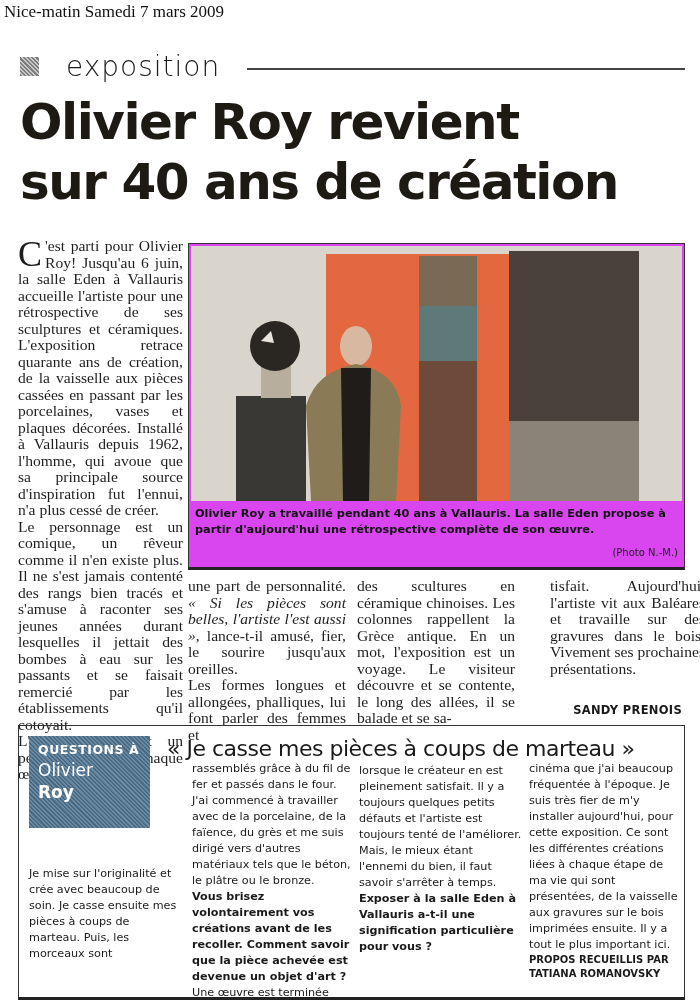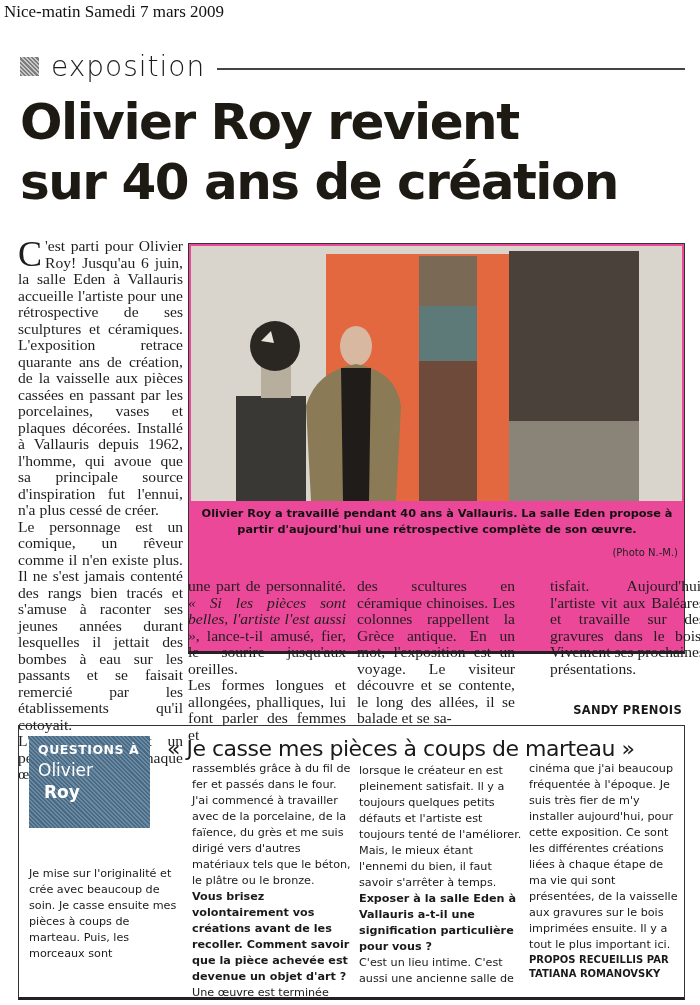--- a/index.html
+++ b/index.html
@@ -1,49 +1,49 @@
 <!DOCTYPE html>
 <html><head>
   <meta charset="utf-8">
   <style>
     * { box-sizing: border-box; margin: 0; padding: 0; }
     html, body { width: 700px; height: 1005px; background: #ffffff; overflow: hidden; }
     body { position: relative; color: #1a1a1a; font-family: "DejaVu Serif", serif; }
 
     .source-line { position: absolute; left: 4px; top: 2px; font-family: "Liberation Serif", serif; font-size: 17px; color: #111; text-align: center; }
 
-    .rubric { position: absolute; left: 20px; top: 48px; width: 665px; height: 36px; display: flex; align-items: center; }
+    .rubric { position: absolute; left: 20px; top: 48px; width: 665px; height: 36px; display: flex; align-items: center; gap: 15px; }
     .rubric-square { width: 19px; height: 19px; background: repeating-linear-gradient(45deg, #7d7d7d 0 1.5px, #c8c8c8 1.5px 3px); margin-right: 12px; }
     .rubric-label { font-family: "DejaVu Sans", sans-serif; font-size: 28px; letter-spacing: 1px; color: #1c1c1c; font-weight: 300; }
     .rubric-rule { flex: 1; height: 2px; background: #444; margin-left: 12px; margin-top: 6px; }
 
     .headline { position: absolute; left: 20px; top: 92px; width: 670px; font-family: "DejaVu Sans", sans-serif; font-weight: bold; font-size: 50px; line-height: 60px; letter-spacing: -1.5px; color: #1d1a14; }
 
     .col { position: absolute; font-family: "Liberation Serif", serif; font-size: 15.6px; line-height: 16.5px; color: #1e1e1e; text-align: justify; }
     .col p { margin: 0; }
     .col-1 { left: 18px; top: 238px; width: 165px; }
     .col-2 { left: 188px; top: 578px; width: 158px; }
     .col-3 { left: 357px; top: 578px; width: 158px; }
     .col-4 { left: 528px; top: 578px; width: 155px; margin-left: 22px; }
     .dropcap { float: left; font-size: 36px; line-height: 28px; margin: 2px 3px 0 0; font-family: "Liberation Serif", serif; }
     .italic { font-style: italic; }
 
     .byline { position: absolute; right: 18px; top: 703px; font-family: "DejaVu Sans", sans-serif; font-weight: bold; font-size: 11.5px; letter-spacing: 0.3px; }
 
-    .photo-frame { position: absolute; left: 188px; top: 243px; width: 497px; height: 411px; border: 1.5px solid #333; border-bottom: 3px solid #222; background: #ec4899; text-align: center; }
+    .photo-frame { position: absolute; left: 188px; top: 243px; width: 497px; height: 327px; border: 1.5px solid #333; border-bottom: 3px solid #222; background: #d946ef; }
     .photo { position: absolute; left: 2px; top: 2px; width: 491px; height: 255px; overflow: hidden; background: #d8d4cc; }
     .photo svg { width: 100%; height: 100%; display: block; }
     .caption { position: absolute; left: 6px; top: 262px; width: 484px; font-family: "DejaVu Sans", sans-serif; font-weight: bold; font-size: 11.3px; line-height: 16px; color: #111; }
     .credit { position: absolute; right: 6px; top: 303px; font-family: "DejaVu Sans", sans-serif; font-size: 10px; color: #222; }
 
     .qa-box { position: absolute; left: 18px; top: 725px; width: 667px; height: 275px; border: 1.5px solid #333; border-bottom: 3px solid #222; }
     .qa-tag { position: absolute; left: 10px; top: 10px; width: 121px; height: 92px; background: repeating-linear-gradient(45deg, #4a6a83 0 1.5px, #6a8aa3 1.5px 3px); color: #fff; padding: 6px 9px; }
     .qa-tag-label { font-family: "DejaVu Sans", sans-serif; font-weight: bold; font-size: 12.5px; letter-spacing: 0.5px; }
     .qa-tag-first { font-family: "DejaVu Sans", sans-serif; font-size: 17px; line-height: 22px; margin-top: 2px; }
-    .qa-tag-last { font-family: "DejaVu Sans", sans-serif; font-weight: bold; font-size: 17px; line-height: 22px; padding-left: 6px; }
+    .qa-tag-last { font-family: "DejaVu Sans", sans-serif; font-weight: bold; font-size: 17px; line-height: 22px; }
     .qa-title { position: absolute; left: 148px; top: 10px; font-family: "DejaVu Sans", sans-serif; font-size: 22px; letter-spacing: -0.5px; color: #1a1a1a; white-space: nowrap; }
 
     .qcol { position: absolute; font-family: "DejaVu Sans", sans-serif; font-size: 11.2px; line-height: 16px; color: #1a1a1a; }
     .qcol .q { font-weight: bold; }
     .qcol-1 { left: 10px; top: 140px; width: 155px; }
     .qcol-2 { left: 173px; top: 35px; width: 160px; }
     .qcol-3 { left: 340px; top: 37px; width: 165px; }
     .qcol-4 { left: 510px; top: 35px; width: 155px; }
     .qa-credit { font-weight: bold; text-align: left; font-size: 10px; line-height: 14px; margin-top: 0; }
   </style>
@@ -119,21 +119,20 @@
     <div>Je mise sur l'originalité et crée avec beaucoup de soin. Je casse ensuite mes pièces à coups de marteau. Puis, les morceaux sont</div>
   </div>
   <div class="qcol qcol-2">
     <div>rassemblés grâce à du fil de fer et passés dans le four. J'ai commencé à travailler avec de la porcelaine, de la faïence, du grès et me suis dirigé vers d'autres matériaux tels que le béton, le plâtre ou le bronze.</div>
     <div class="q">Vous brisez volontairement vos créations avant de les recoller. Comment savoir que la pièce achevée est devenue un objet d'art ?</div>
     <div>Une œuvre est terminée</div>
   </div>
   <div class="qcol qcol-3">
     <div>lorsque le créateur en est pleinement satisfait. Il y a toujours quelques petits défauts et l'artiste est toujours tenté de l'améliorer. Mais, le mieux étant l'ennemi du bien, il faut savoir s'arrêter à temps.</div>
     <div class="q">Exposer à la salle Eden à Vallauris a-t-il une signification particulière pour vous ?</div>
-    <div>C'est un lieu intime. C'est aussi une ancienne salle de</div>
   </div>
   <div class="qcol qcol-4">
     <div>cinéma que j'ai beaucoup fréquentée à l'époque. Je suis très fier de m'y installer aujourd'hui, pour cette exposition. Ce sont les différentes créations liées à chaque étape de ma vie qui sont présentées, de la vaisselle aux gravures sur le bois imprimées ensuite. Il y a tout le plus important ici.</div>
     <div class="qa-credit">
       <div>PROPOS RECUEILLIS PAR</div>
       <div>TATIANA ROMANOVSKY</div>
     </div>
   </div>
 </div>
 

